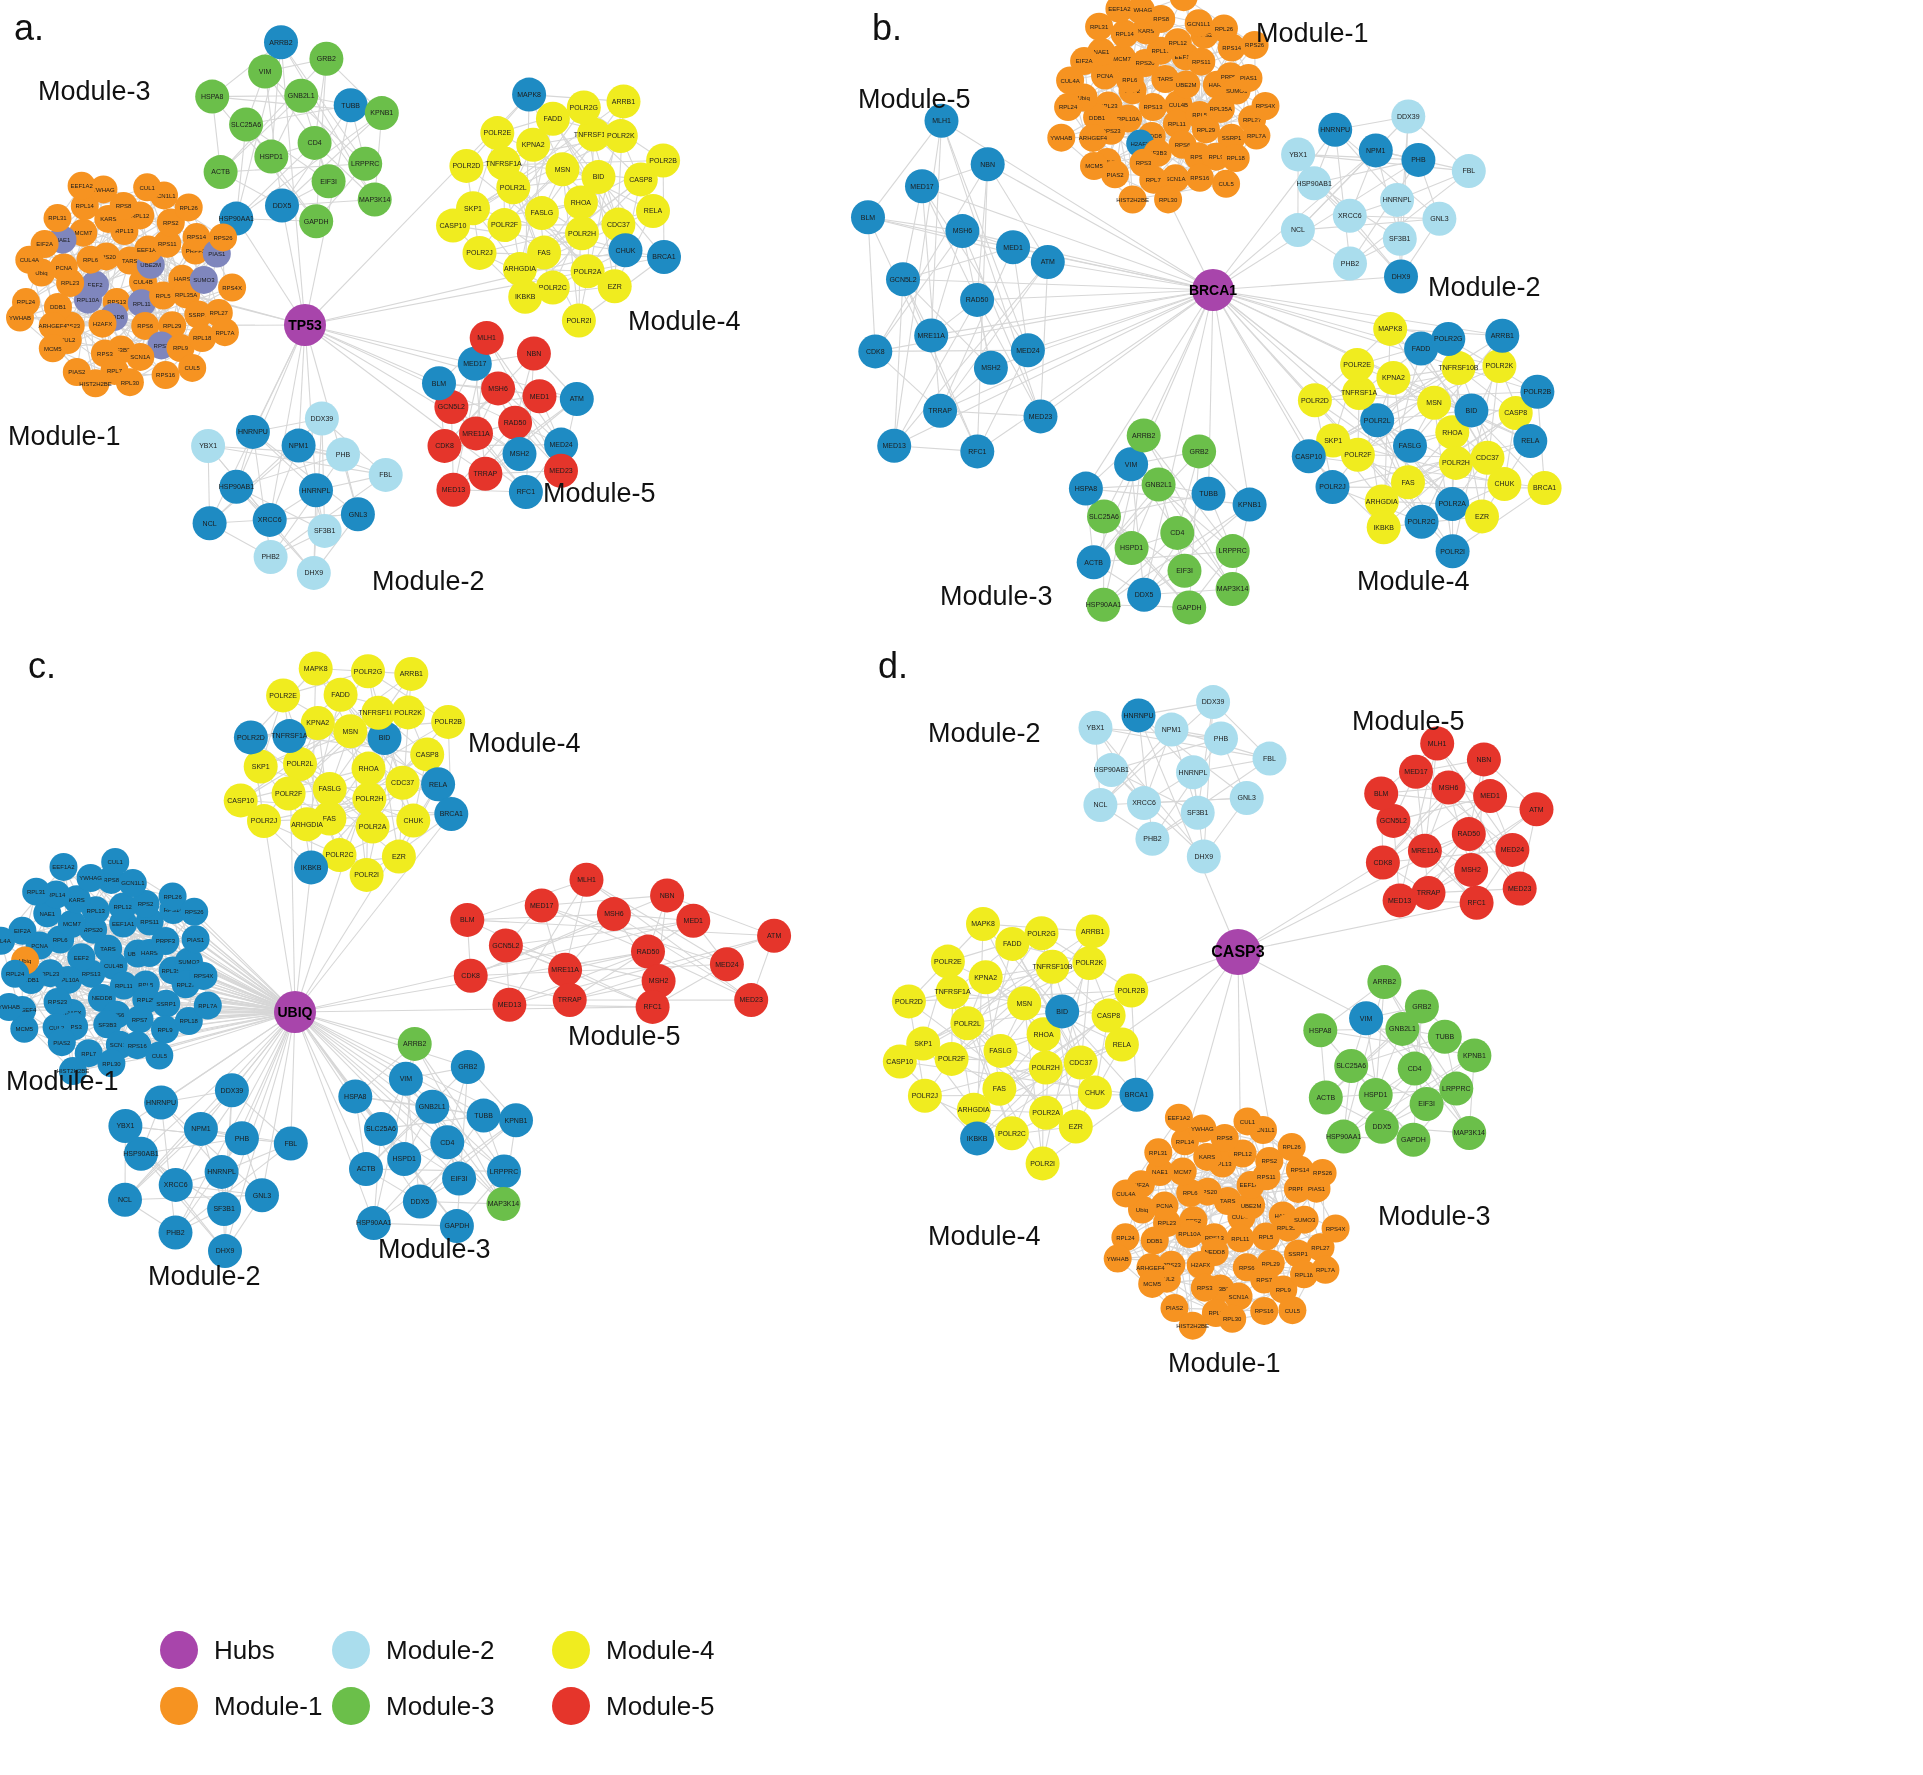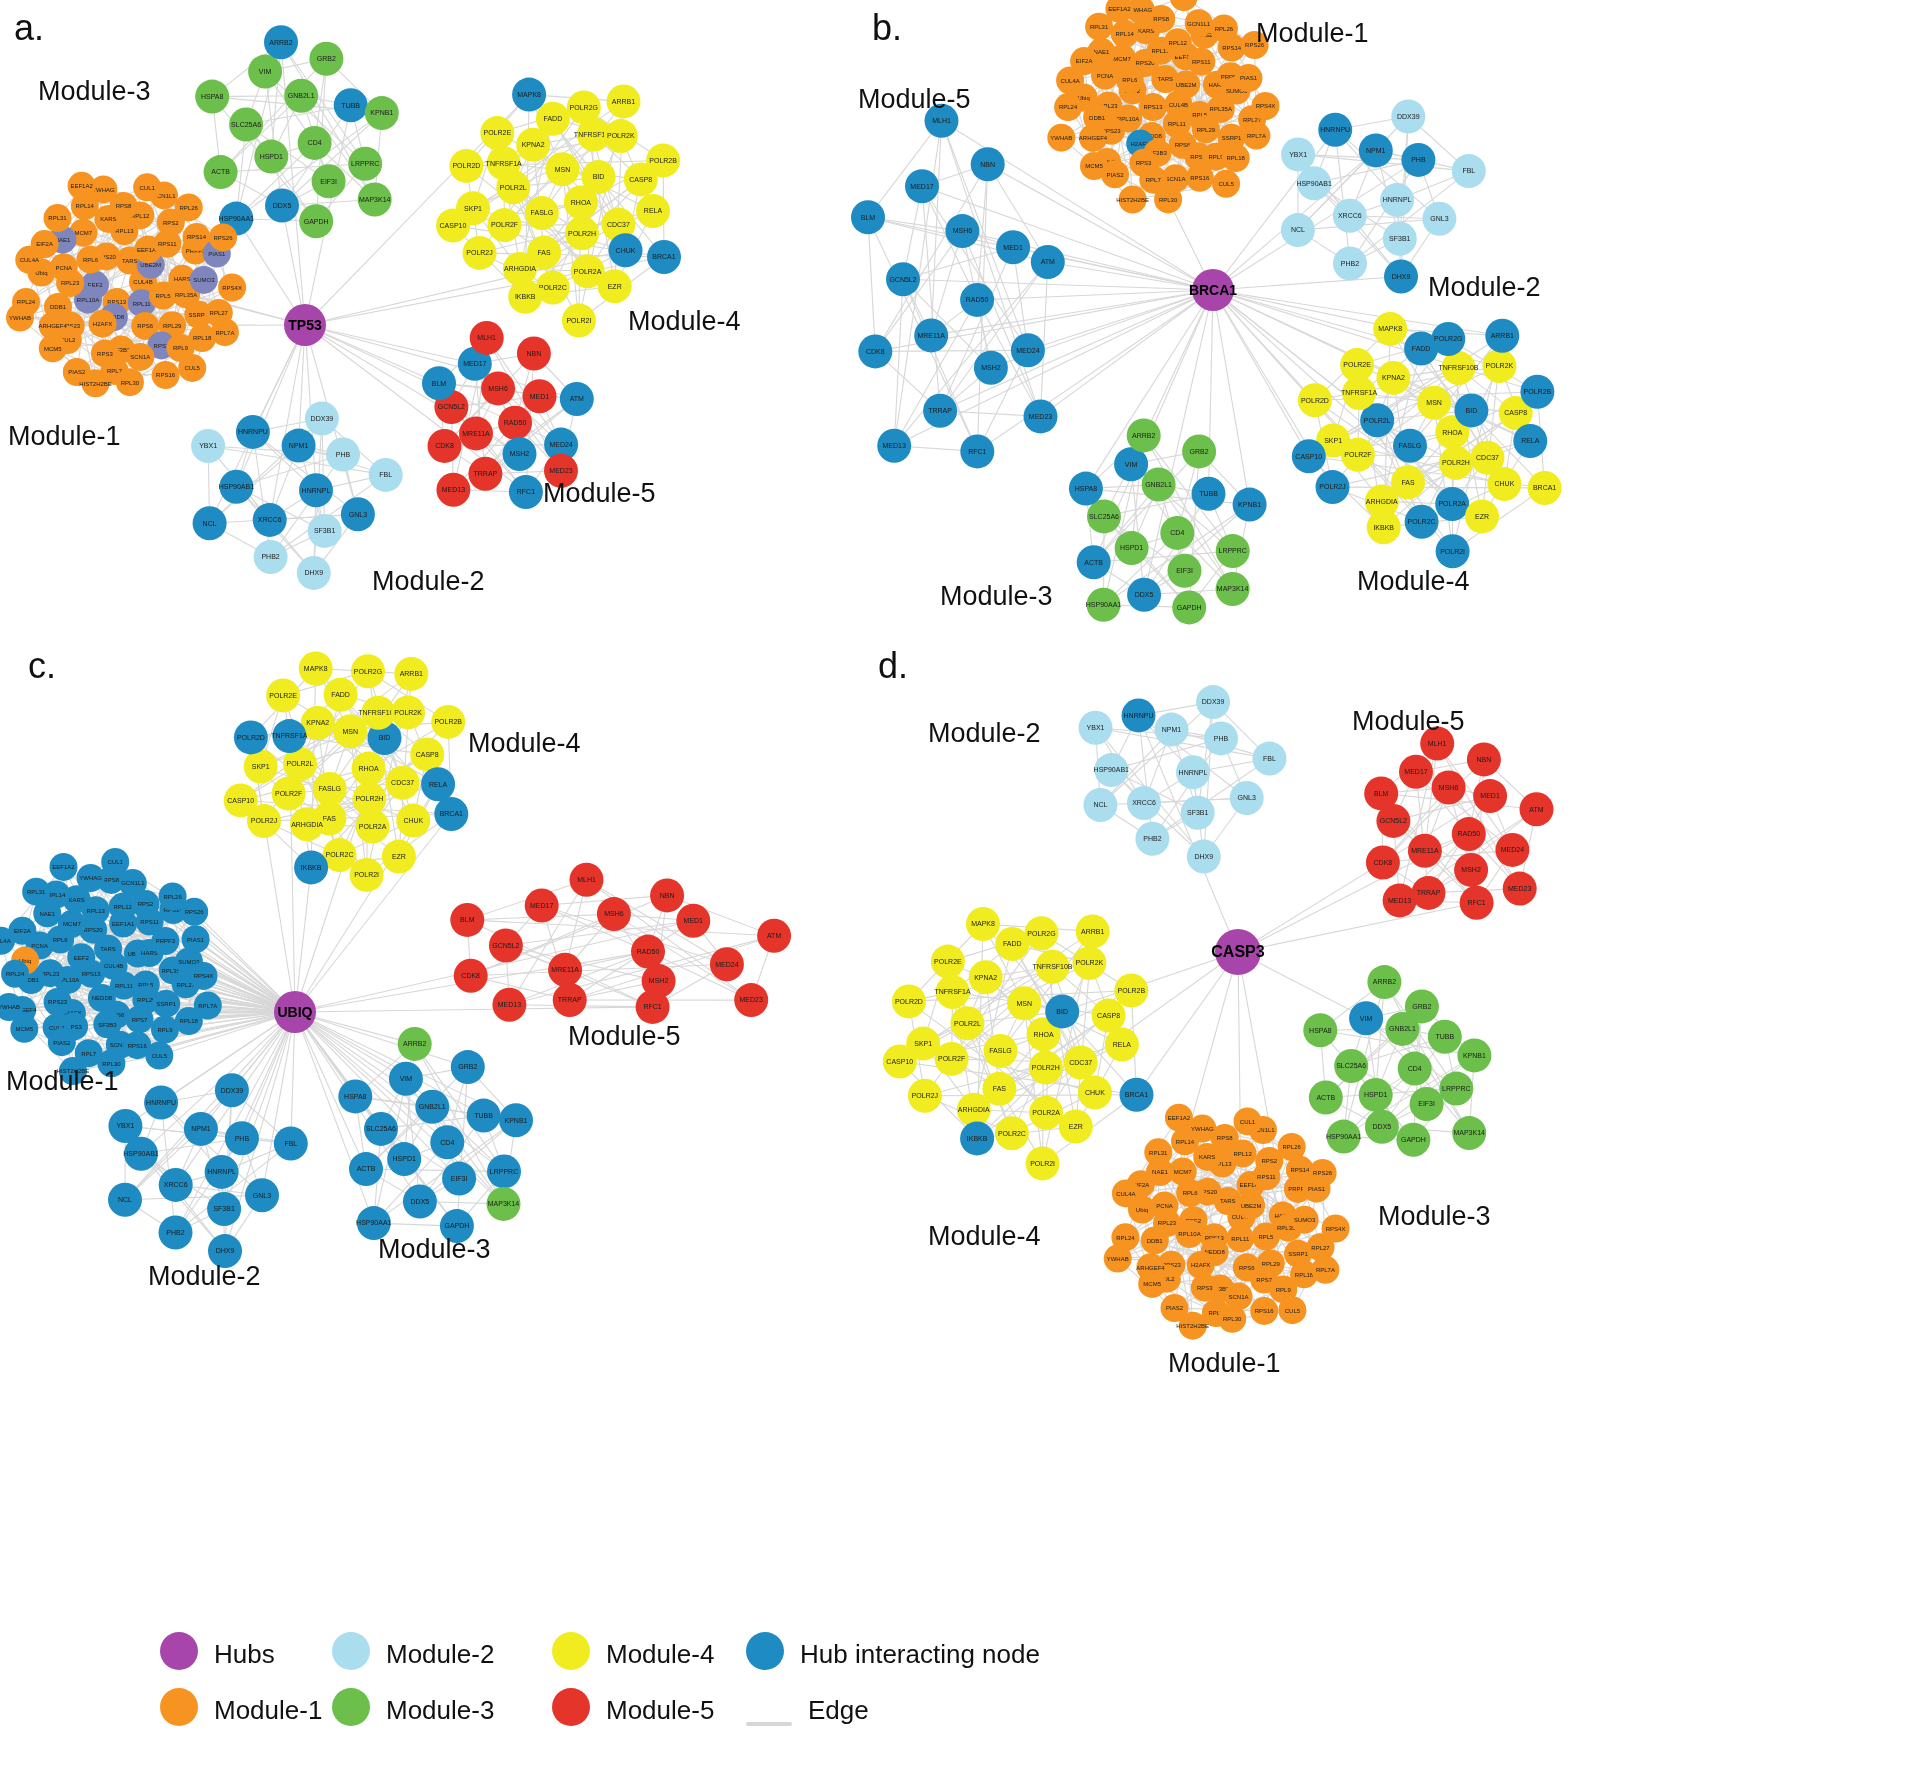--- a/index.html
+++ b/index.html
@@ -6,21 +6,21 @@
   .figure{position:relative;width:1923px;height:1775px;background:#fff;overflow:hidden;font-family:"Liberation Sans",sans-serif}
   .figure svg{position:absolute;left:0;top:0}
   svg text{font-family:"Liberation Sans",sans-serif}
   svg line{stroke:#d7d7d7;stroke-width:1.1}
   .pletter{font-size:36px;fill:#111}
   .mlabel{font-size:27px;fill:#111}
   .nlabel{text-anchor:middle;fill:#1c1c1c}
   .hublabel{text-anchor:middle;fill:#000;font-weight:700}
   .legend{position:absolute;left:160px;top:1630px;display:flex;font-size:26px;color:#111}
   .legend-col{display:flex;flex-direction:column;gap:16px}
-  .legend-item{display:flex;align-items:flex-end;gap:16px;height:40px}
+  .legend-item{display:flex;align-items:center;gap:16px;height:40px}
   .sw{width:38px;height:38px;border-radius:50%;flex:0 0 auto}
   .sw-line{width:46px;height:4px;border-radius:2px}
   .lg-label{white-space:nowrap}
 </style>
 </head>
 <body>
 
 <div class="figure">
   <svg id="net" viewBox="0 0 1923 1775" width="1923" height="1775">
       <g>
@@ -2921,24 +2921,14 @@
     <div class="legend-col" style="width:194px">
       <div class="legend-item">
         <span class="sw" style="background: rgb(240, 236, 31);"></span>
         <span class="lg-label">Module-4</span>
       </div>
       <div class="legend-item">
         <span class="sw" style="background: rgb(229, 53, 43);"></span>
         <span class="lg-label">Module-5</span>
       </div>
     </div>
-    <div class="legend-col">
-      <div class="legend-item">
-        <span class="sw" style="background: rgb(30, 139, 195);"></span>
-        <span class="lg-label">Hub interacting node</span>
-      </div>
-      <div class="legend-item">
-        <span class="sw sw-line" style="background: rgb(215, 215, 215);"></span>
-        <span class="lg-label">Edge</span>
-      </div>
-    </div>
   </div>
 </div>
 
 </body></html>

